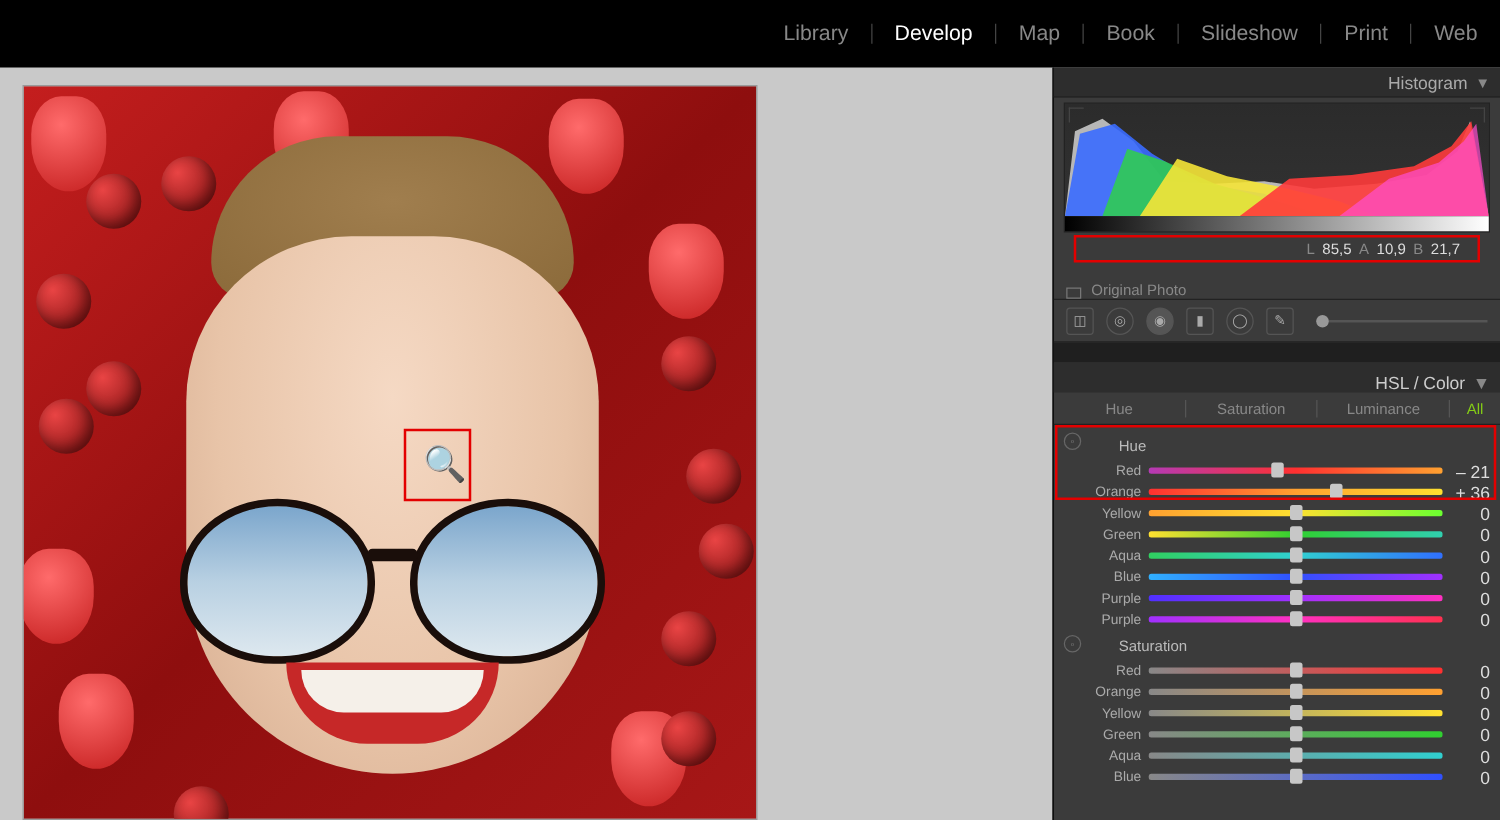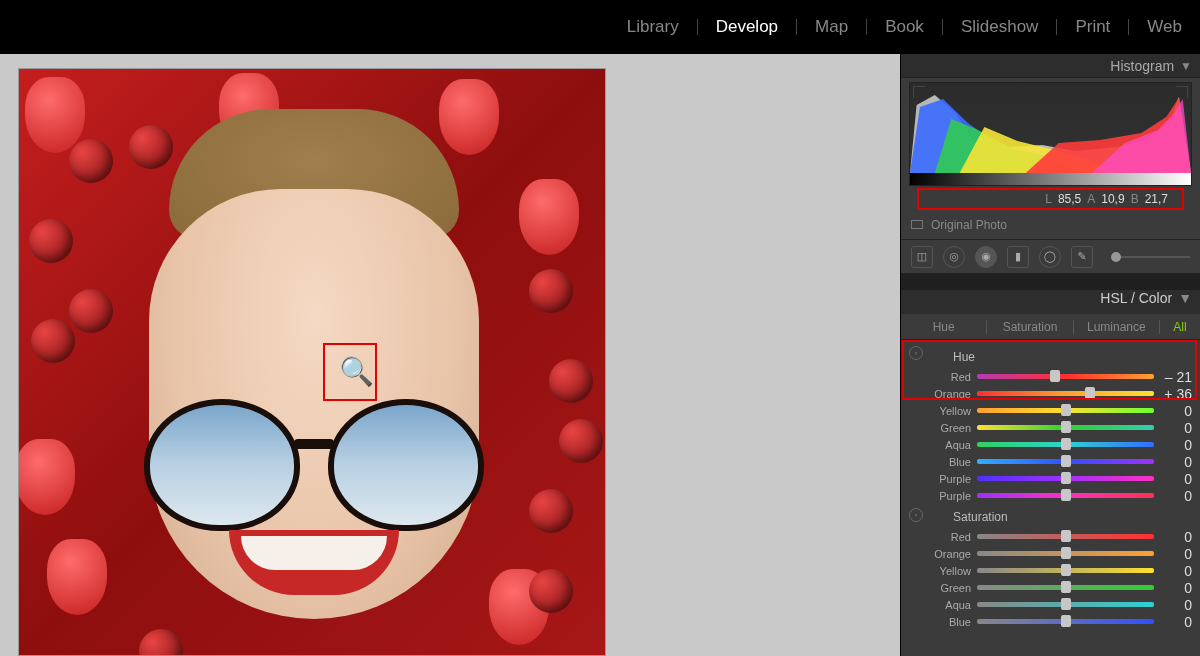--- a/index.html
+++ b/index.html
@@ -78,21 +78,21 @@
   border-radius: 40% 40% 50% 50%;
 }
 .cursor-box {
   position:absolute; top:274px; left:304px;
   width:54px; height:58px; border:2px solid #e30000;
 }
 .mag-icon { position:absolute; top:10px; left:14px; font-size:28px; color:#000; }
 
 
 .right-panel {
-  width:300px; height:602px; background:#3b3b3b;
+  width:358px; height:602px; background:#3b3b3b;
   position:relative; border-left:1px solid #000;
   font-size:12px; color:#bdbdbd;
 }
 .panel-header {
   height:24px; background:#2d2d2d;
   display:flex; align-items:center; justify-content:flex-end;
   padding:0 8px; border-bottom:1px solid #222;
 }
 .panel-header .title { color:#aaa; font-size:14px; }
 .disc-tri { margin-left:6px; color:#888; }
@@ -116,21 +116,21 @@
 .hist svg { position:absolute; bottom:12px; left:0; width:100%; height:88px; }
 
 .lab-row {
   height:22px; display:flex; align-items:center; justify-content:flex-end;
   gap:6px; font-size:12px; color:#ddd; padding:0 14px; margin:0 8px;
   border:2px solid #e30000; margin-top:-2px; background:#3a3a3a;
 }
 .lab-row .lbl { color:#888; }
 
 .orig-row {
-  height:30px; padding:0 10px; display:flex; align-items:center;
+  height:30px; padding:0 10px; display:flex; align-items:flex-end;
   color:#888; font-size:12px; gap:8px; border-bottom:1px solid #222;
 }
 .orig-row .box { width:12px; height:9px; border:1px solid #777; }
 
 
 .toolstrip {
   height:34px; border-bottom:1px solid #222;
   display:flex; align-items:center; gap:10px; padding:0 10px;
 }
 .tool {
@@ -145,21 +145,21 @@
 }
 .mini-slider .knob {
   position:absolute; top:-4px; left:0; width:10px;height:10px;
   background:#999; border-radius:50%;
 }
 
 .sep-bar { height:16px; background:#1f1f1f; }
 
 
 .hsl-head {
-  height:24px; background:#2d2d2d; display:flex; align-items:flex-start;
+  height:24px; background:#2d2d2d; display:flex; align-items:flex-end;
   justify-content:flex-end; padding:0 8px; color:#ccc; font-size:14px;
 }
 .hsl-tabs {
   height:26px; display:flex; align-items:center; border-bottom:1px solid #222;
 }
 .hsl-tabs .t {
   flex:1; text-align:center; color:#888; font-size:12px; cursor:pointer;
   border-right:1px solid #555;
 }
 .hsl-tabs .t.active { color:#84cc16; }

